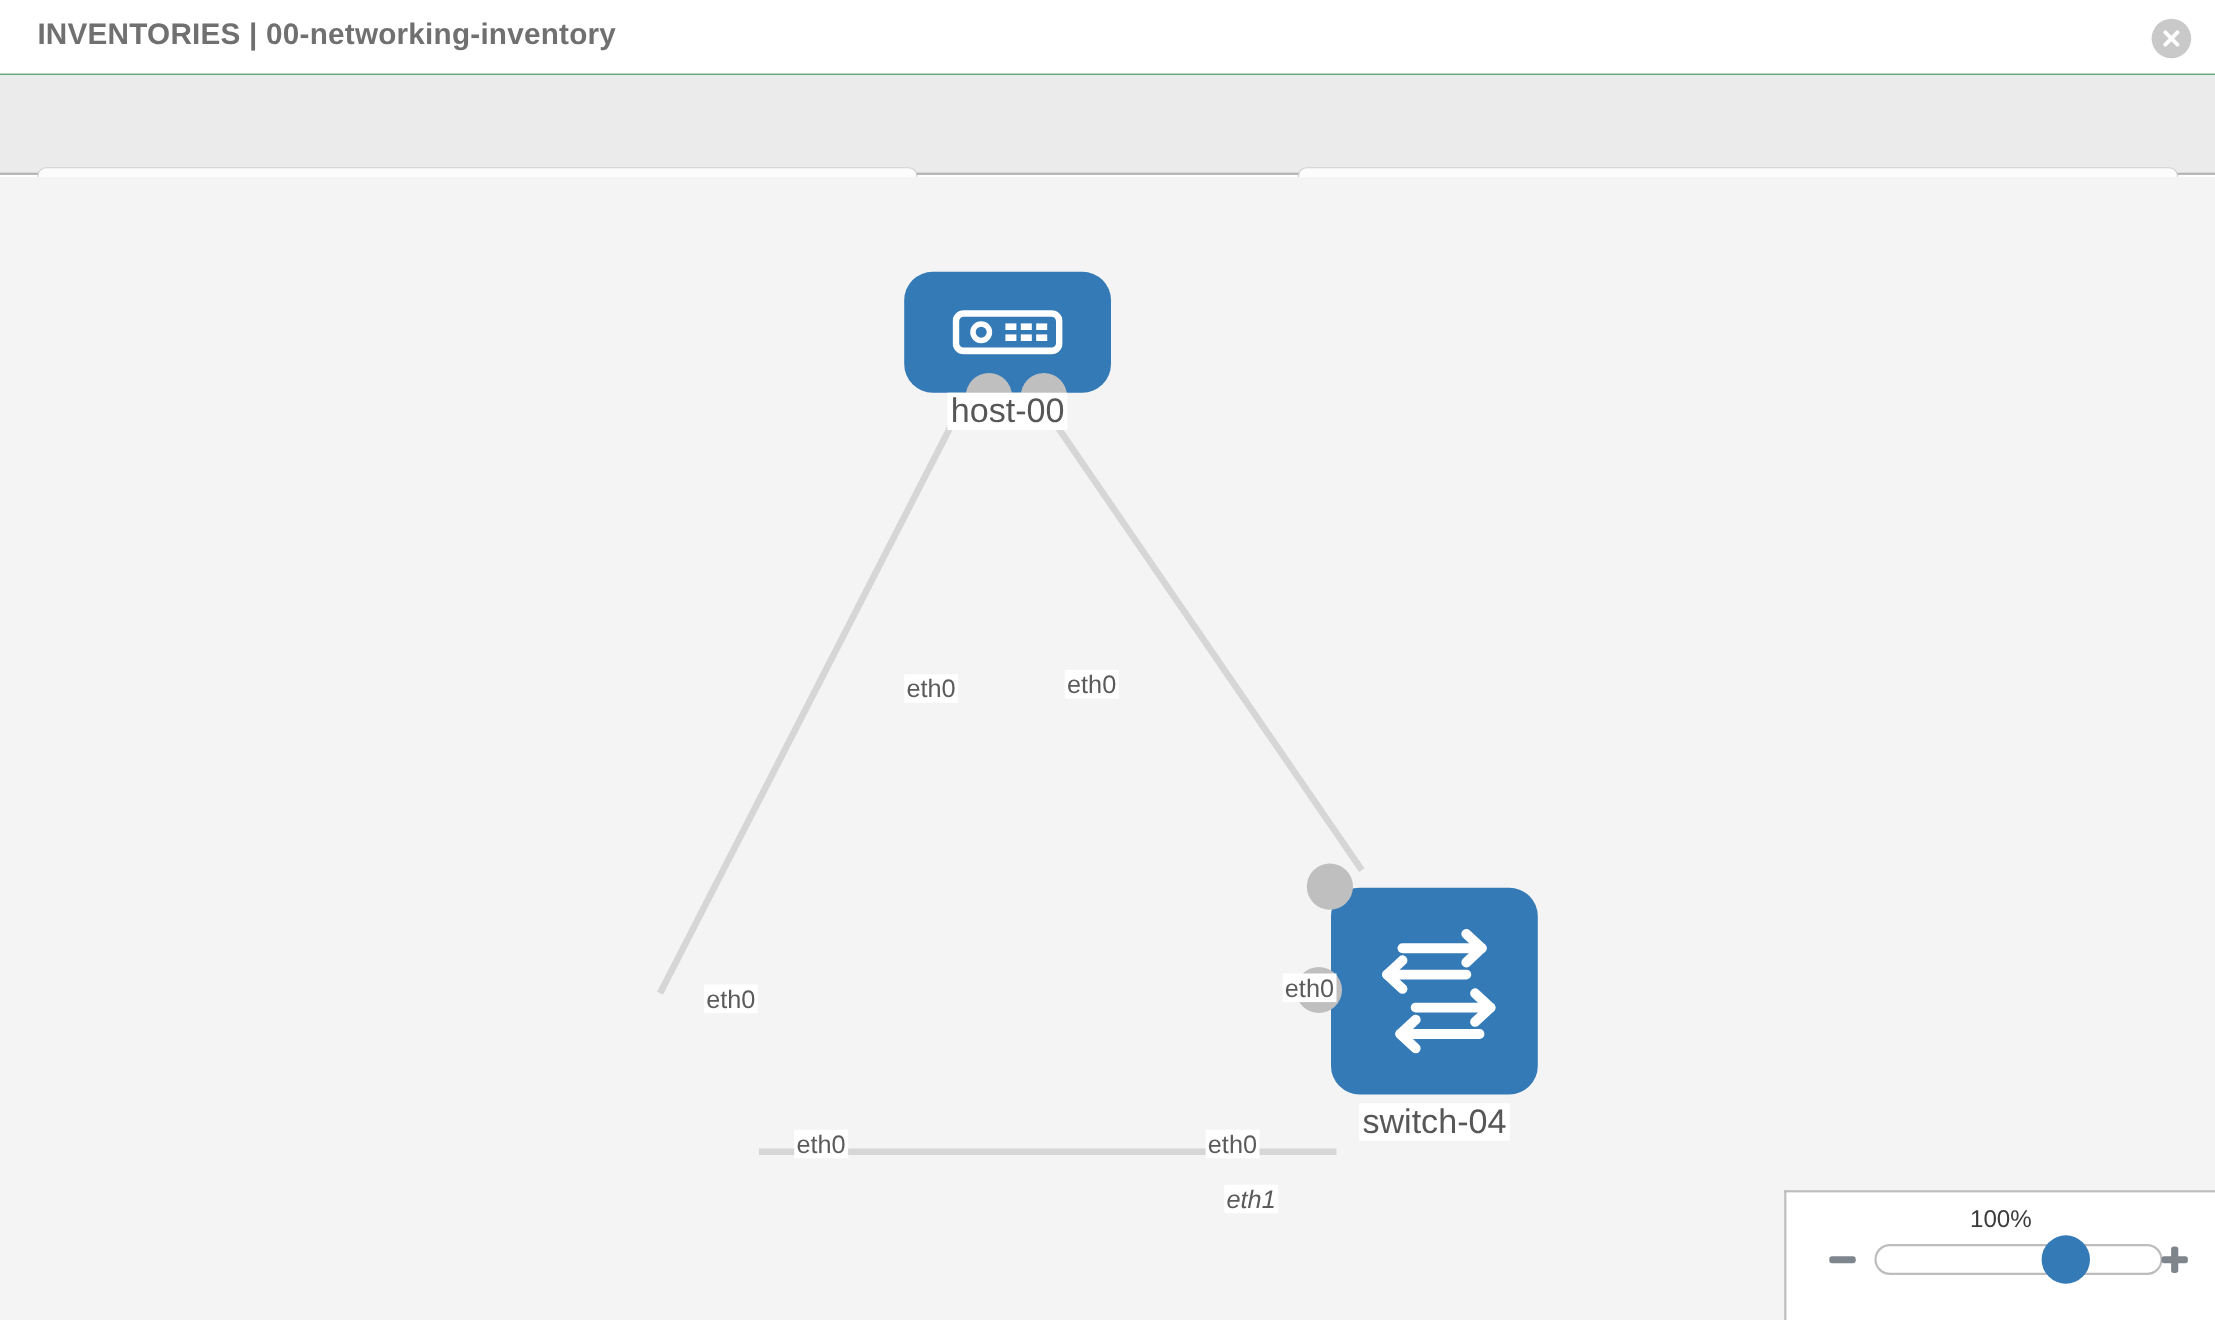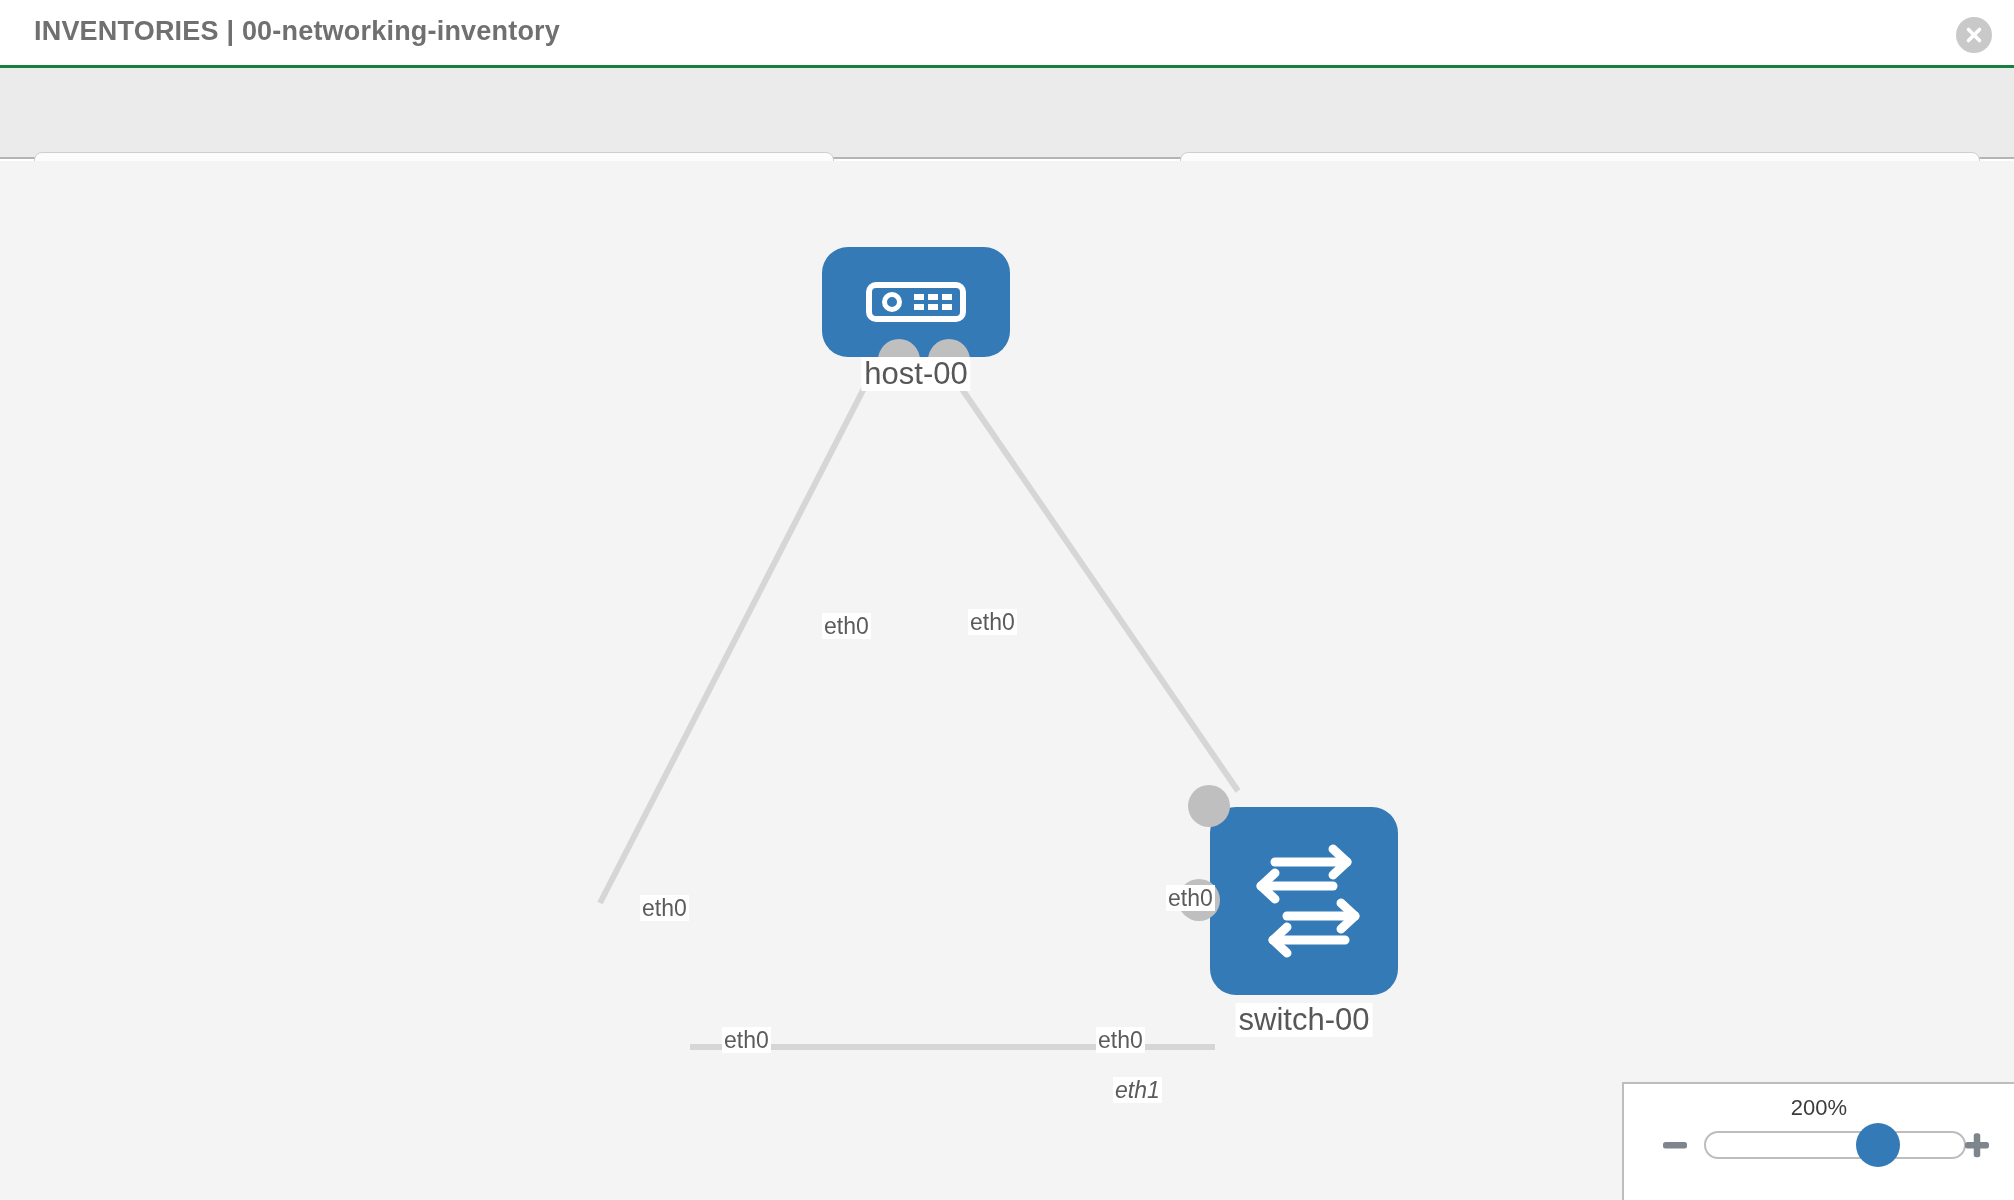--- a/index.html
+++ b/index.html
@@ -7,21 +7,21 @@
     width: 2014px; height: 1200px;
     font-family: "Liberation Sans", sans-serif;
     background: #ffffff; overflow: hidden;
   }
   #app { position: relative; width: 2014px; height: 1200px; }
 
   
   .header {
     position: absolute; left: 0; top: 0; width: 2014px; height: 68px;
     background: #ffffff;
-    border-bottom: 3px solid #15803d;
+    border-bottom: 1px solid #15803d;
   }
   .header-title {
     position: absolute; left: 34px; top: 16px;
     font-size: 27px; font-weight: bold; color: #707070;
     letter-spacing: 0.2px; white-space: nowrap;
   }
   .close-btn {
     position: absolute; right: 22px; top: 17px;
     width: 36px; height: 36px; border-radius: 50%;
     background: #c9c9c9;
@@ -232,34 +232,34 @@
             <path d="M88 7 L102 20 L88 33"></path>
             <path d="M88 44 L16 44"></path>
             <path d="M30 31 L16 44 L30 57"></path>
             <path d="M42 74 L110 74"></path>
             <path d="M96 61 L110 74 L96 87"></path>
             <path d="M100 98 L28 98"></path>
             <path d="M42 85 L28 98 L42 111"></path>
           </g>
         </svg>
       </div>
-      <div class="node-label" style="top:196px;">switch-00</div>
+      <div class="node-label" style="top:196px;">switch-04</div>
     </div>
 
     <div class="if-label" style="left:822px; top:452px;">eth0</div>
     <div class="if-label" style="left:968px; top:448px;">eth0</div>
     <div class="if-label" style="left:640px; top:734px;">eth0</div>
     <div class="if-label" style="left:1166px; top:724px;">eth0</div>
     <div class="if-label" style="left:722px; top:866px;">eth0</div>
     <div class="if-label" style="left:1096px; top:866px;">eth0</div>
     <div class="if-label" style="left:1113px; top:916px;font-style:italic;">eth1</div>
   </div>
 
   <div class="zoom-panel">
-    <div class="zoom-level">200%</div>
+    <div class="zoom-level">100%</div>
 
     <div class="zoom-minus">
       <svg width="30" height="30" viewBox="0 0 30 30" aria-hidden="true">
         <rect x="3" y="12" width="24" height="6.5" rx="2.5" fill="#7f858d"></rect>
       </svg>
     </div>
 
     <div class="zoom-slider"></div>
     <div class="zoom-thumb"></div>
 

